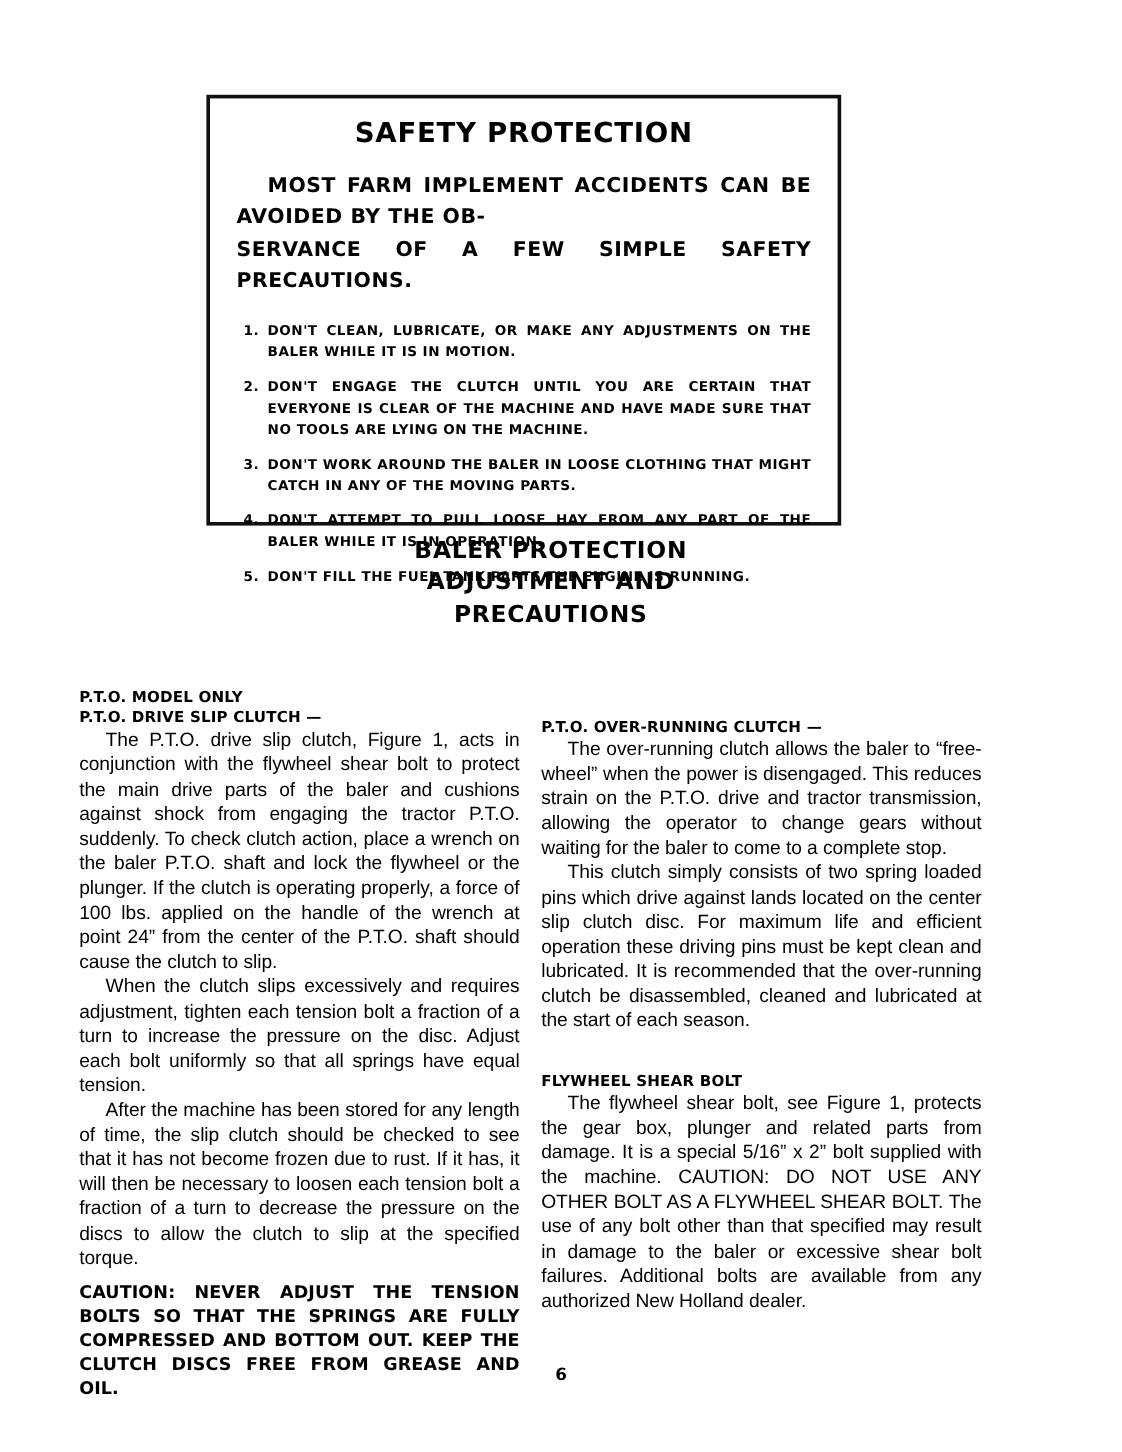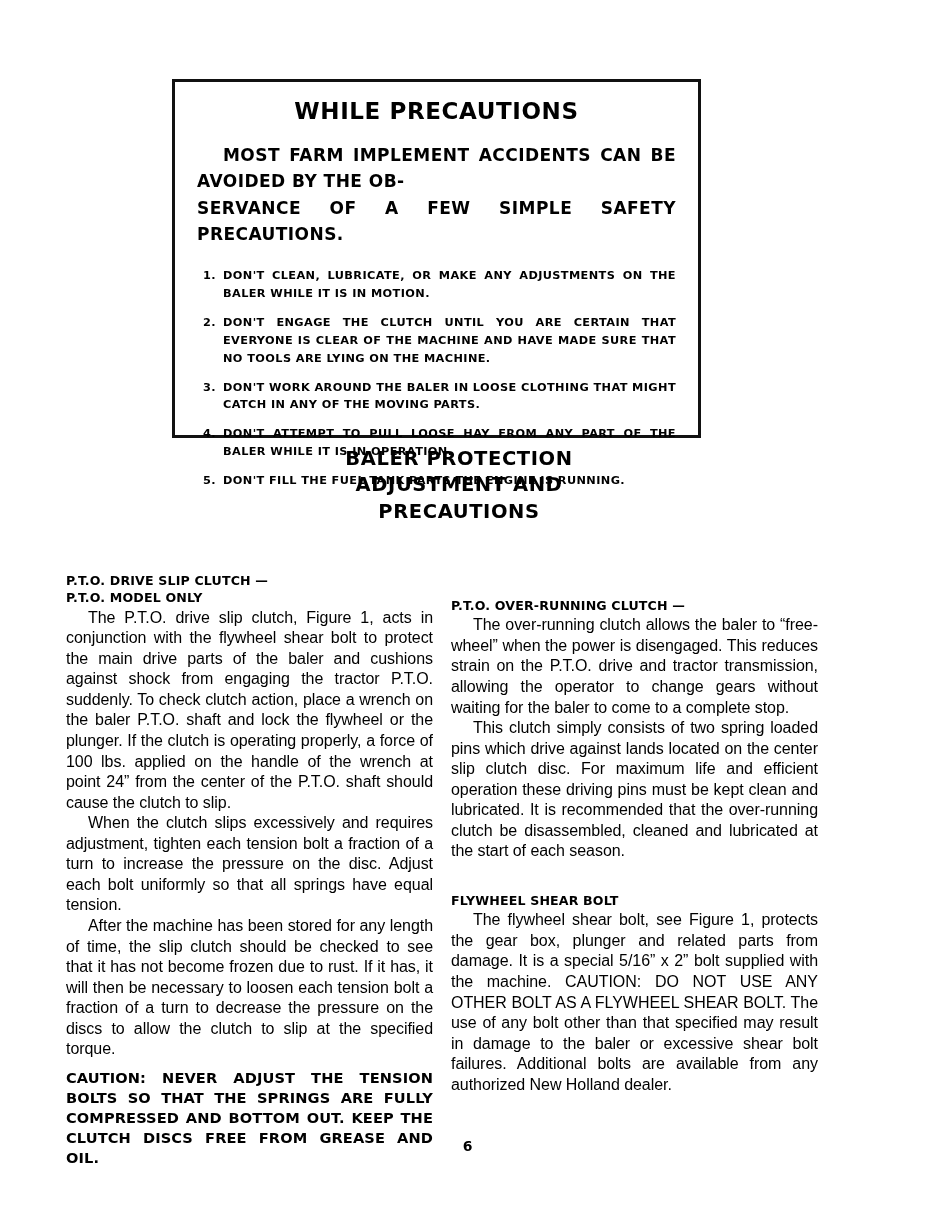--- a/index.html
+++ b/index.html
@@ -146,21 +146,21 @@
     text-align: center;
     font-family: "DejaVu Sans", sans-serif;
     font-weight: bold;
     font-size: 14px;
   }
 </style>
 </head>
 <body>
 
 <div class="safety-box">
-  <div class="safety-title">WHILE PRECAUTIONS</div>
+  <div class="safety-title">SAFETY PROTECTION</div>
 
   <div class="safety-intro">
     <span class="first-line">MOST FARM IMPLEMENT ACCIDENTS CAN BE AVOIDED BY THE OB-</span>
     <span>SERVANCE OF A FEW SIMPLE SAFETY PRECAUTIONS.</span>
   </div>
 
   <ul class="safety-list">
     <li>
       <span class="num">1.</span>
       <span class="txt">DON'T CLEAN, LUBRICATE, OR MAKE ANY ADJUSTMENTS ON THE BALER WHILE IT IS IN MOTION.</span>
@@ -185,22 +185,22 @@
 </div>
 
 <div class="main-heading">
   <span>BALER  PROTECTION</span>
   <span>ADJUSTMENT AND</span>
   <span>PRECAUTIONS</span>
 </div>
 
 <div class="col col-left">
   <div class="sec-head spaced">
+    <span>P.T.O. MODEL ONLY</span>
     <span>P.T.O. DRIVE SLIP CLUTCH —</span>
-    <span>P.T.O. MODEL ONLY</span>
   </div>
   <p class="body">The P.T.O. drive slip clutch, Figure 1, acts in conjunction with the flywheel shear bolt to protect the main drive parts of the baler and cushions against shock from engaging the tractor P.T.O. suddenly. To check clutch action, place a wrench on the baler P.T.O. shaft and lock the flywheel or the plunger. If the clutch is operating properly, a force of 100 lbs. applied on the handle of the wrench at point 24” from the center of the P.T.O. shaft should cause the clutch to slip.</p>
   <p class="body">When the clutch slips excessively and requires adjustment, tighten each tension bolt a fraction of a turn to increase the pressure on the disc. Adjust each bolt uniformly so that all springs have equal tension.</p>
   <p class="body">After the machine has been stored for any length of time, the slip clutch should be checked to see that it has not become frozen due to rust. If it has, it will then be necessary to loosen each tension bolt a fraction of a turn to decrease the pressure on the discs to allow the clutch to slip at the specified torque.</p>
   <div class="caution-block">CAUTION: NEVER ADJUST THE TENSION BOLTS SO THAT THE SPRINGS ARE FULLY COMPRESSED AND BOTTOM OUT. KEEP THE CLUTCH DISCS FREE FROM GREASE AND OIL.</div>
 </div>
 
 <div class="col col-right">
   <div class="sec-head spaced">
     <span>P.T.O. OVER-RUNNING CLUTCH —</span>

